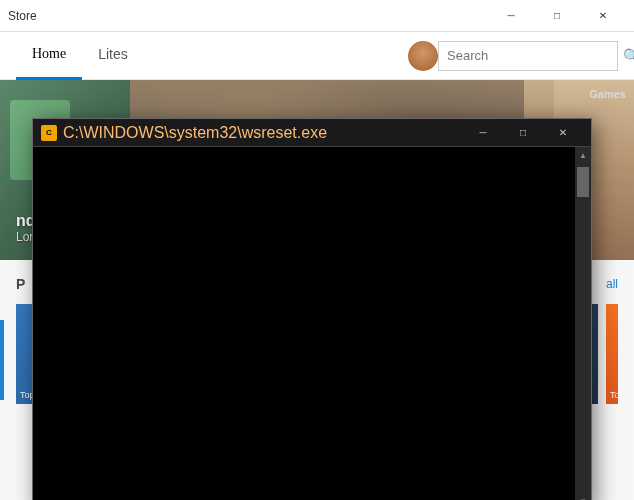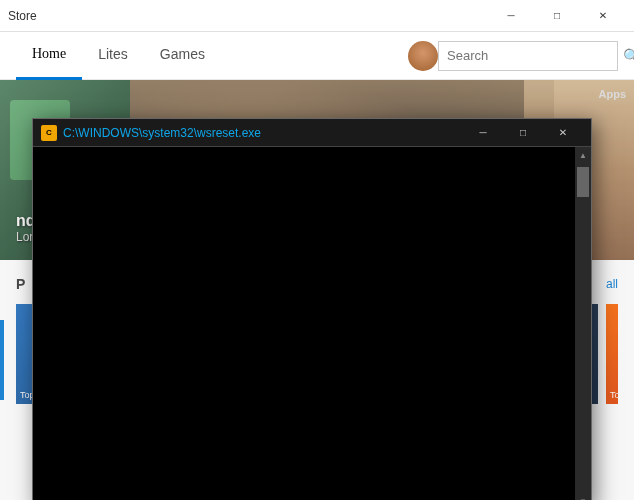--- a/index.html
+++ b/index.html
@@ -315,22 +315,22 @@
       border-radius: 2px;
       display: flex;
       align-items: center;
       justify-content: center;
       font-size: 8px;
       color: #000;
       font-weight: bold;
       flex-shrink: 0;
     }
     .cmd-title {
-      font-size: 12px;
-      color: #0ea5e9;
+      font-size: 16px;
+      color: #fdba74;
       flex: 1;
     }
     .cmd-controls {
       display: flex;
       gap: 0;
     }
     .cmd-ctrl-btn {
       width: 40px;
       height: 28px;
       display: flex;
@@ -425,23 +425,20 @@
   </div>
 
   <div class="nav-bar">
     <div class="nav-tabs">
       <div class="nav-tab active">
         <span>Home</span>
       </div>
       <div class="nav-tab">
         <span>Lites</span>
       </div>
-      <div class="nav-tab">
-        <span>Games</span>
-      </div>
     </div>
     <div class="nav-right">
       <div class="avatar">
         <div class="avatar-inner"></div>
       </div>
       <div class="search-box">
         <input class="search-input" type="text" placeholder="Search" style="">
         <span class="search-icon-btn">🔍</span>
       </div>
     </div>
@@ -451,21 +448,21 @@
 
     <div class="hero-banner">
       <div class="hero-left">
         <div class="hero-overlay-text">
           <div class="hero-title">nds</div>
           <div class="hero-subtitle">Lord</div>
         </div>
       </div>
       <div class="hero-center"></div>
       <div class="hero-right">
-        <div style="position:absolute;top:8px;right:8px;font-size:11px;color:#ddd;font-weight:600;">Apps</div>
+        <div style="position:absolute;top:8px;right:8px;font-size:11px;color:#ddd;font-weight:600;">Games</div>
       </div>
     </div>
 
     <div class="blue-accent"></div>
 
     <div class="content-row">
       <div class="section-header">
         <span class="section-title">P</span>
         <span class="section-link">all</span>
       </div>

